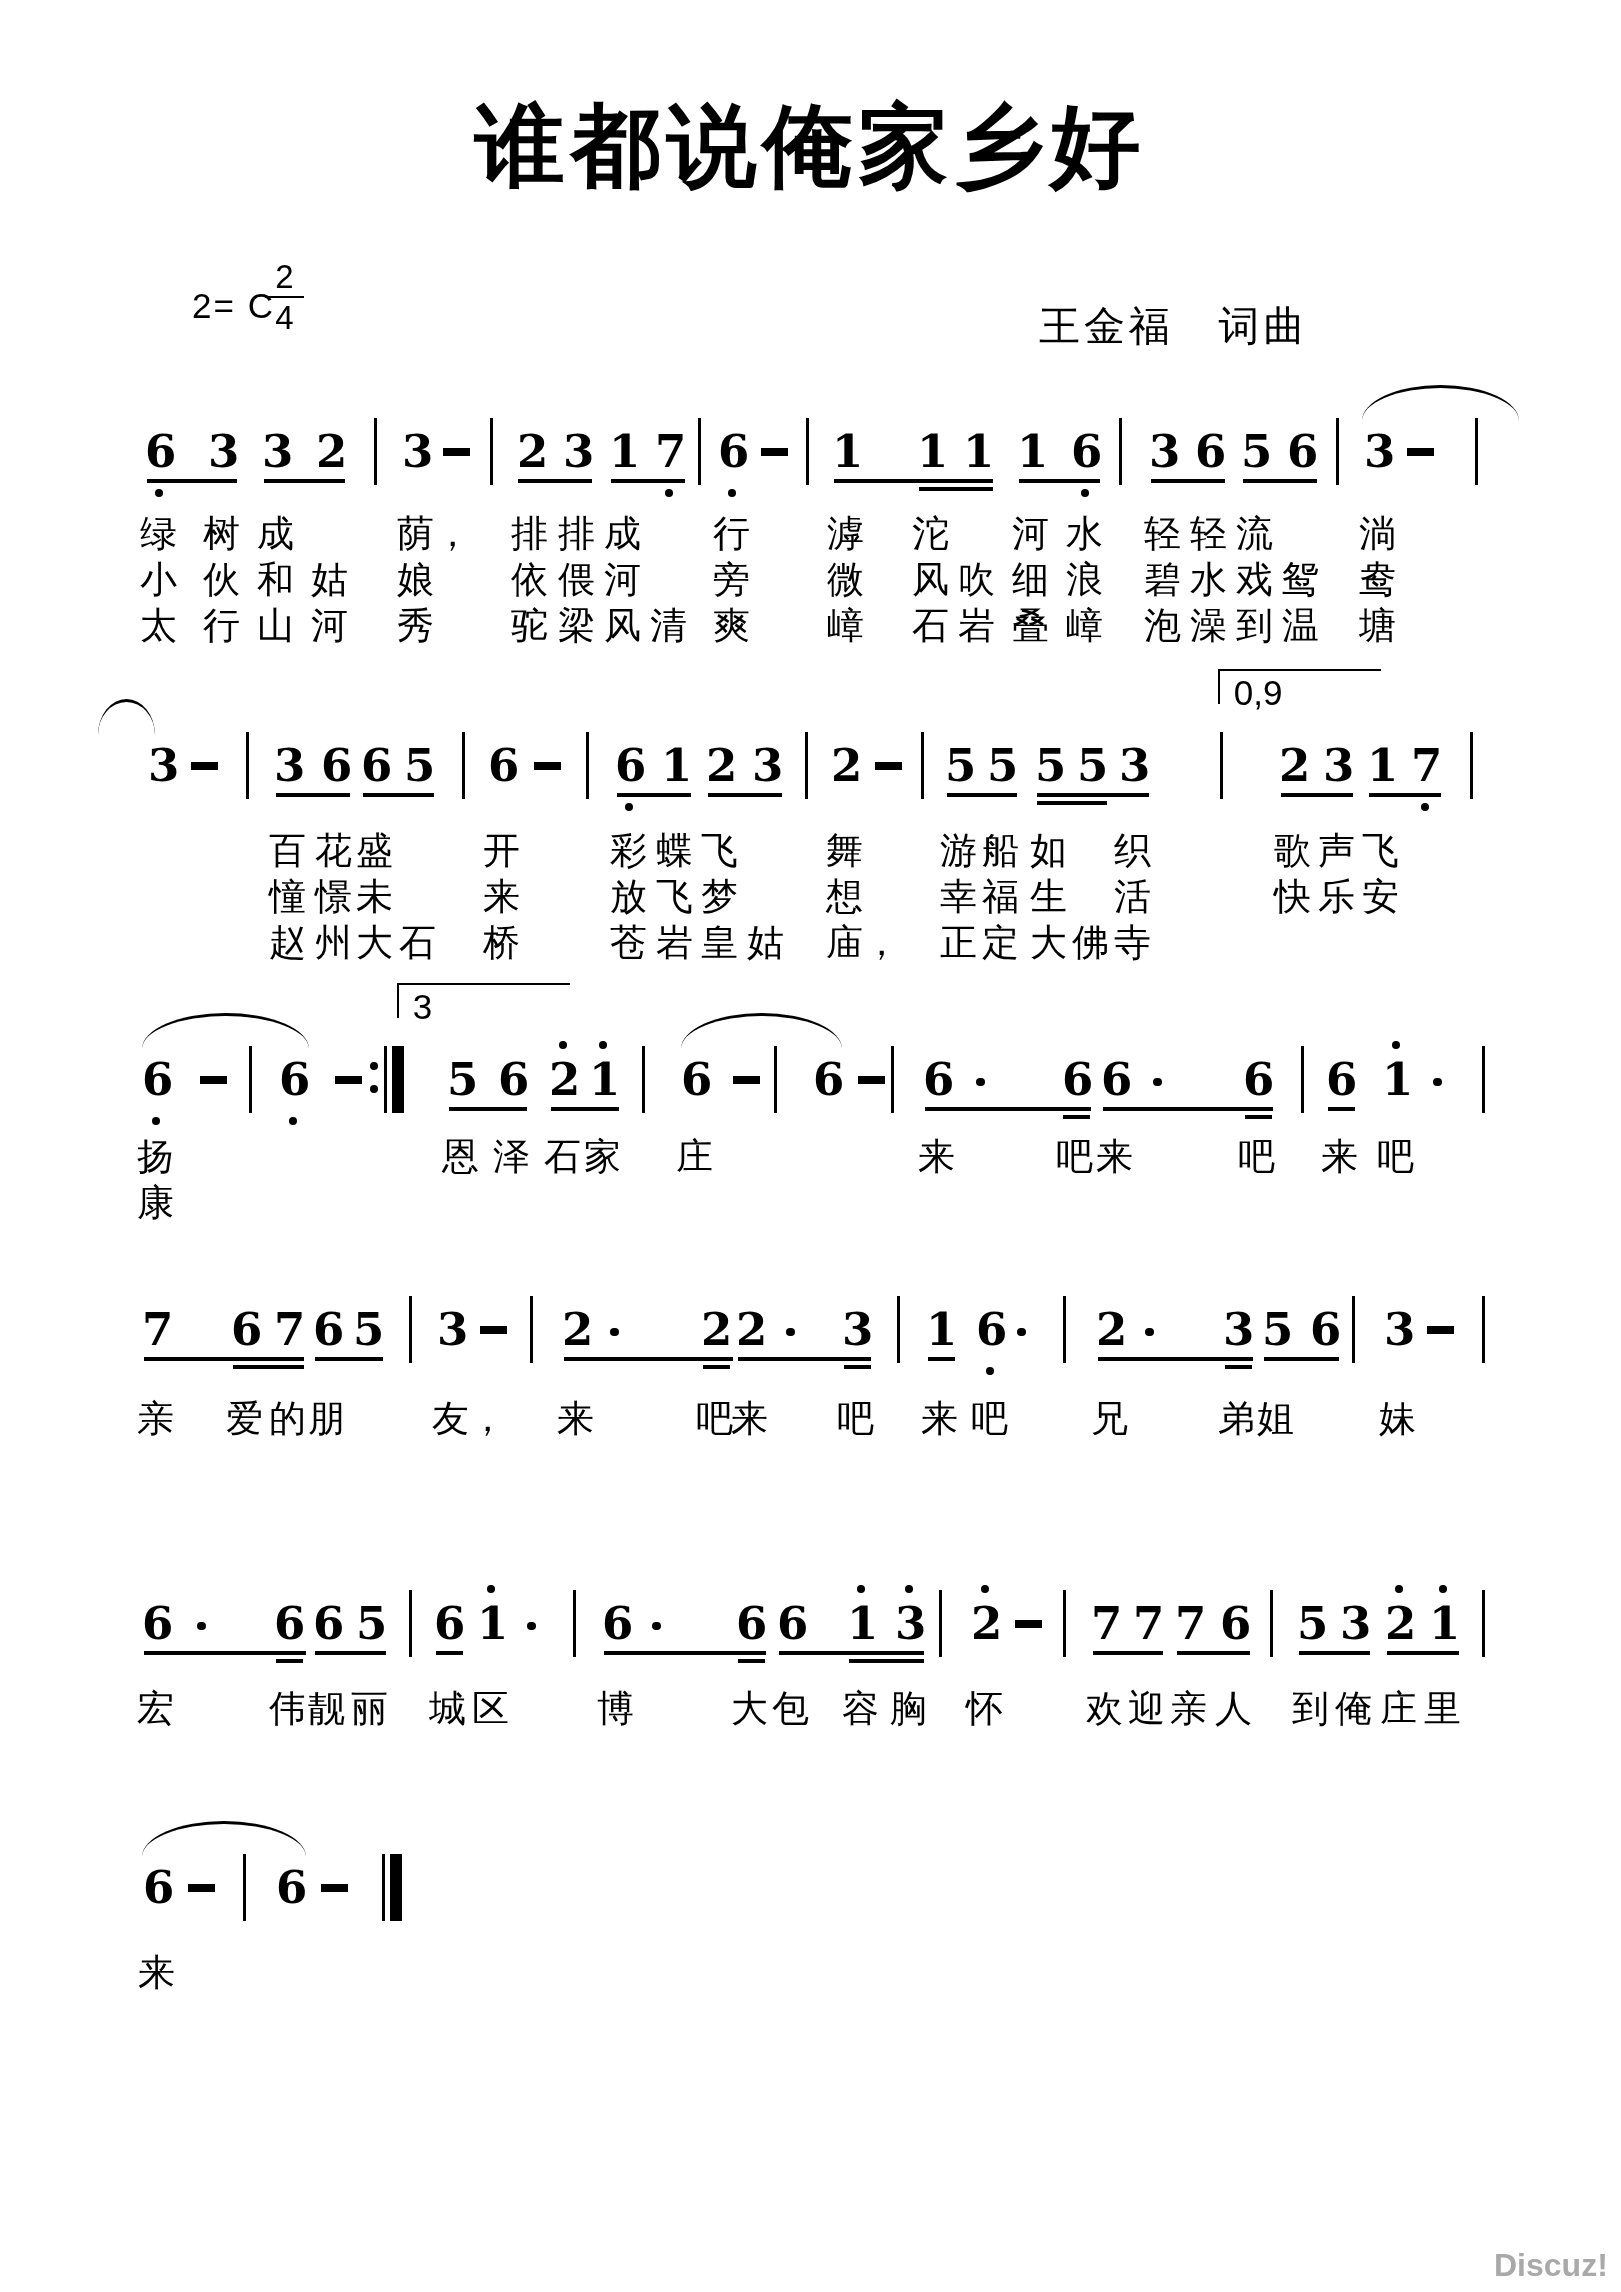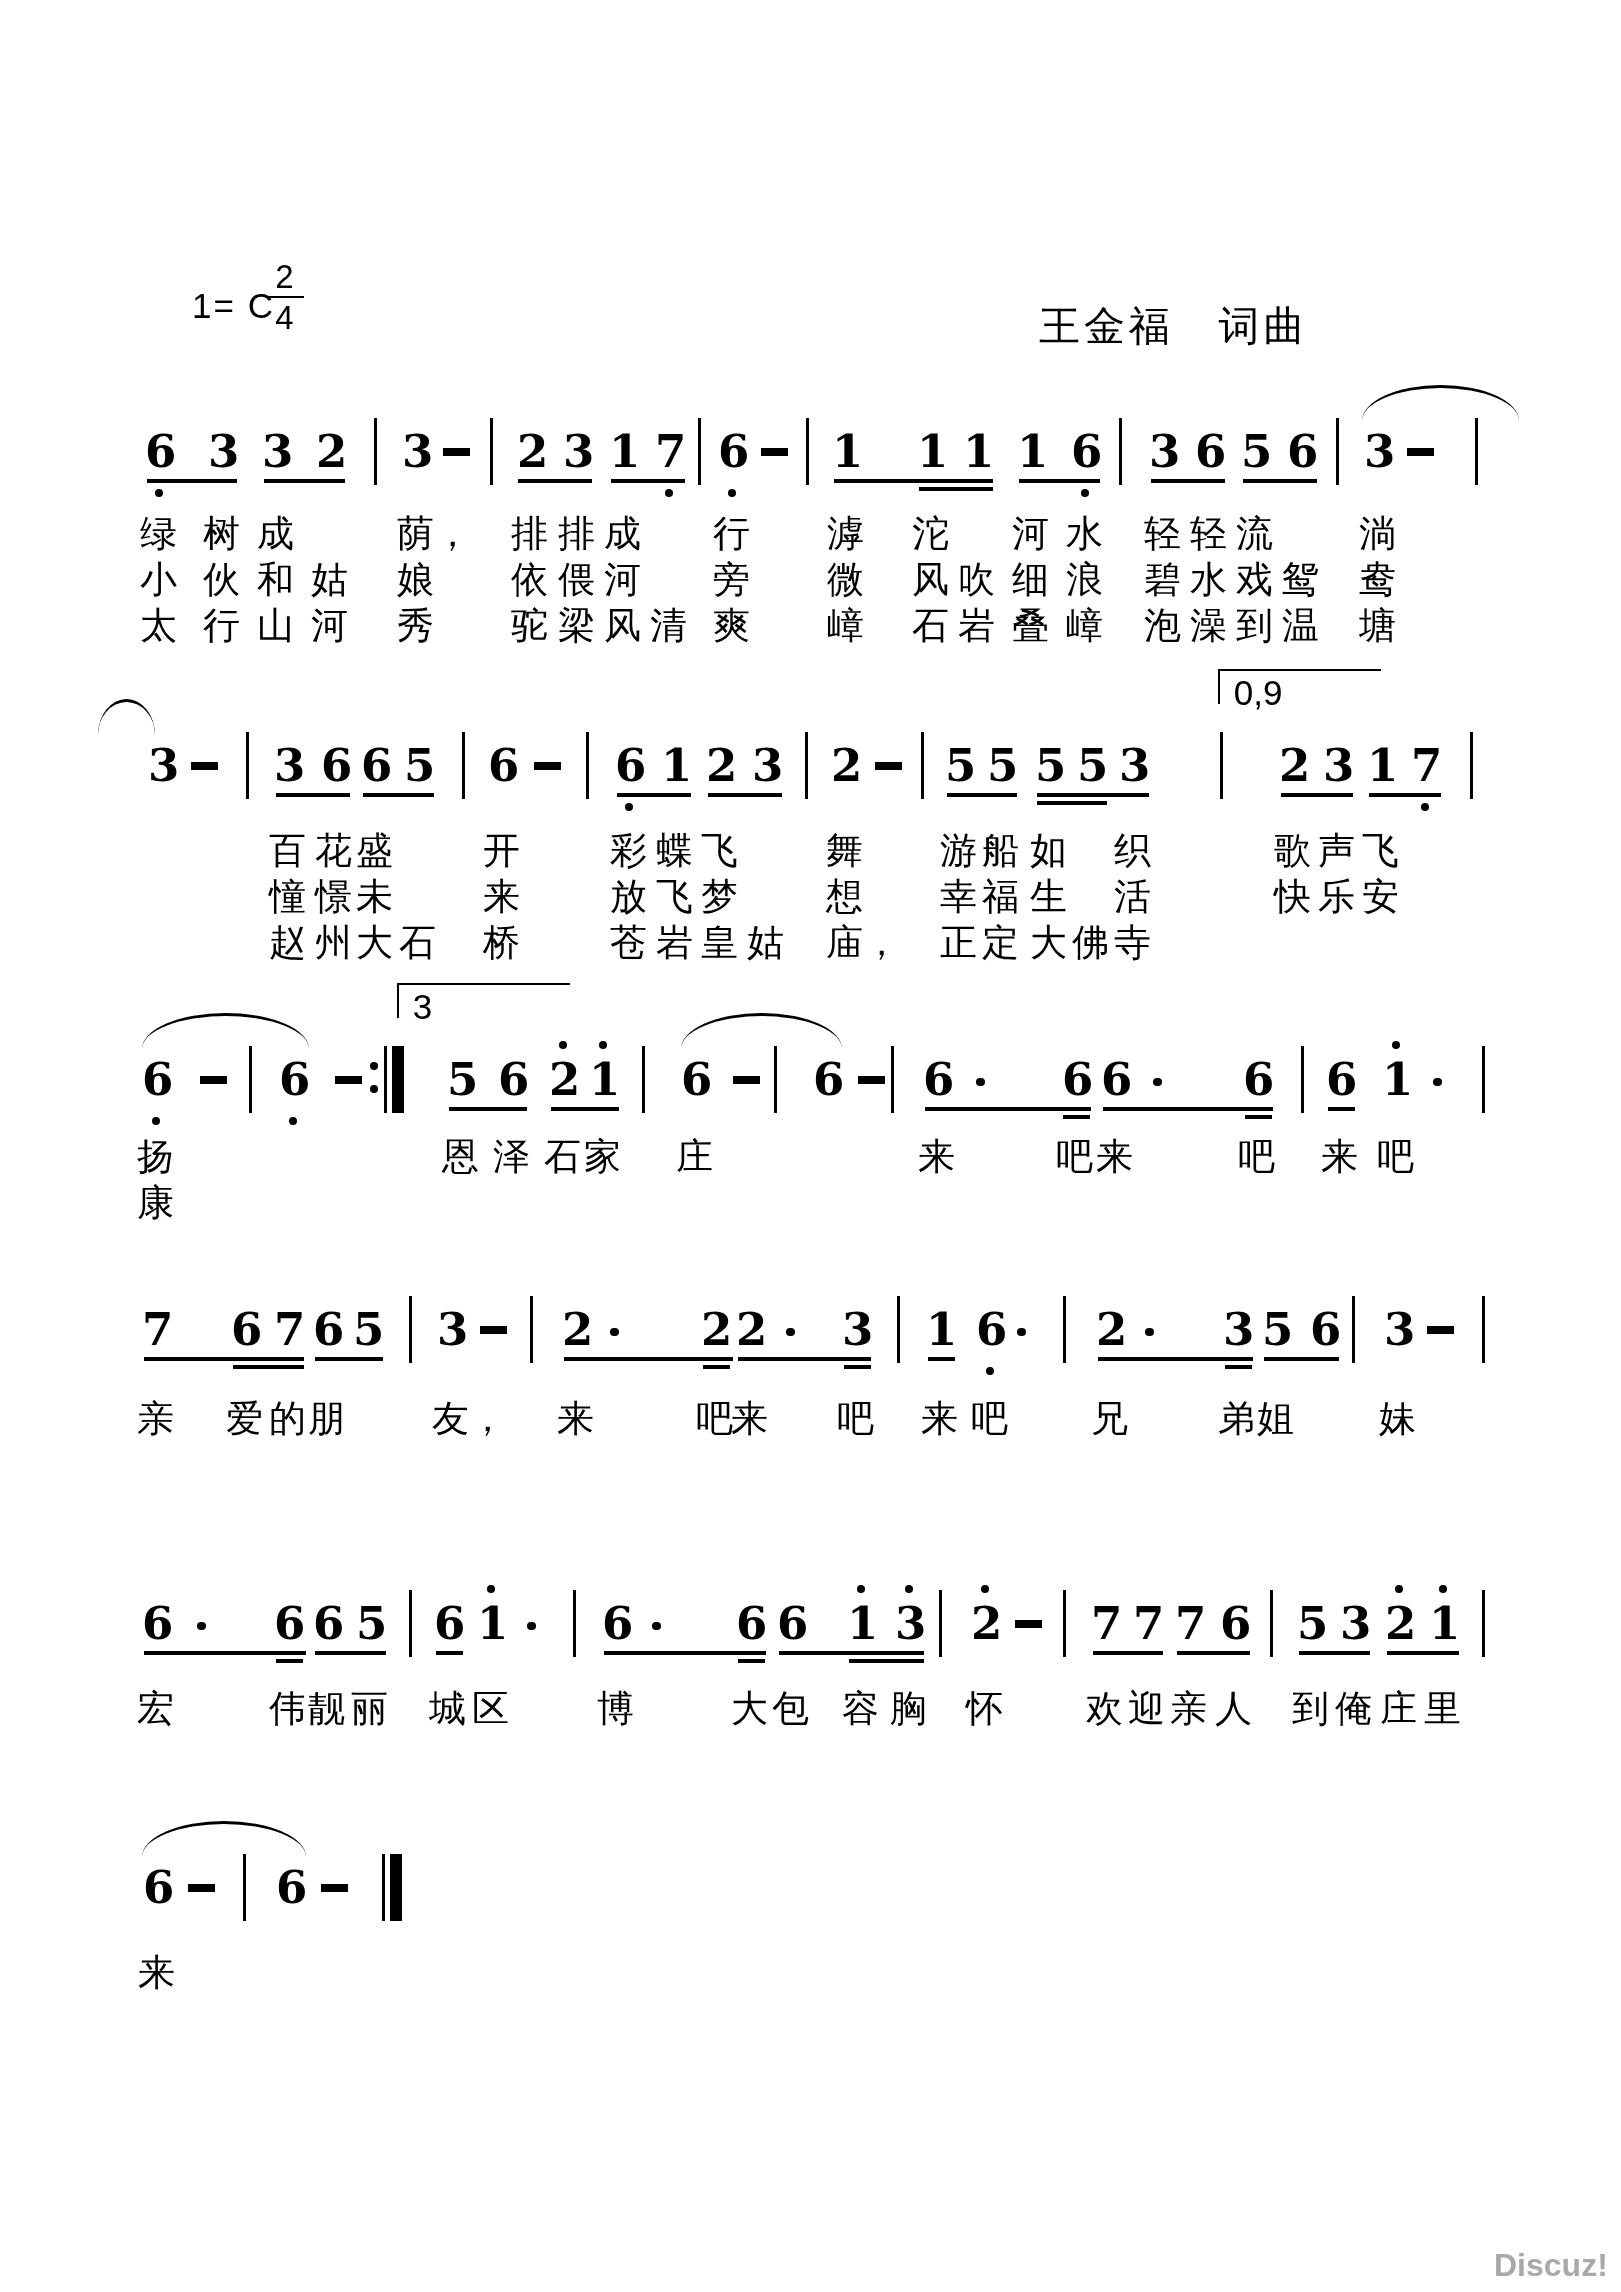--- a/index.html
+++ b/index.html
@@ -39,21 +39,22 @@
   .fin{position:absolute;top:-7.8px;height:67px;}
   .fin .thin{position:absolute;left:0;top:0;width:2.9px;height:67px;background:#000;}
   .fin .thick{position:absolute;left:7.8px;top:0;width:11.8px;height:67px;background:#000;}
   .lyrow{position:absolute;left:0;height:47px;}
   .syl{position:absolute;transform:translateX(-6.9px);font-size:37px;white-space:nowrap;}
 </style>
 </head>
 <body>
 
 <div class="page">
-  <div class="keysig">1= C</div>
+  <div class="title">谁都说俺家乡好</div>
+  <div class="keysig">2= C</div>
   <div class="frac">
     <span class="num">2</span>
     <span class="den">4</span>
   </div>
   <div class="composer">王金福　词曲</div>
   <div id="score">
       <div class="system" style="top: 426px;">
         <div class="note" style="left: 145px;">6<div class="lodot"></div></div>
         <div class="note" style="left: 208px;">3</div>
         <div class="note" style="left: 262px;">3</div>

